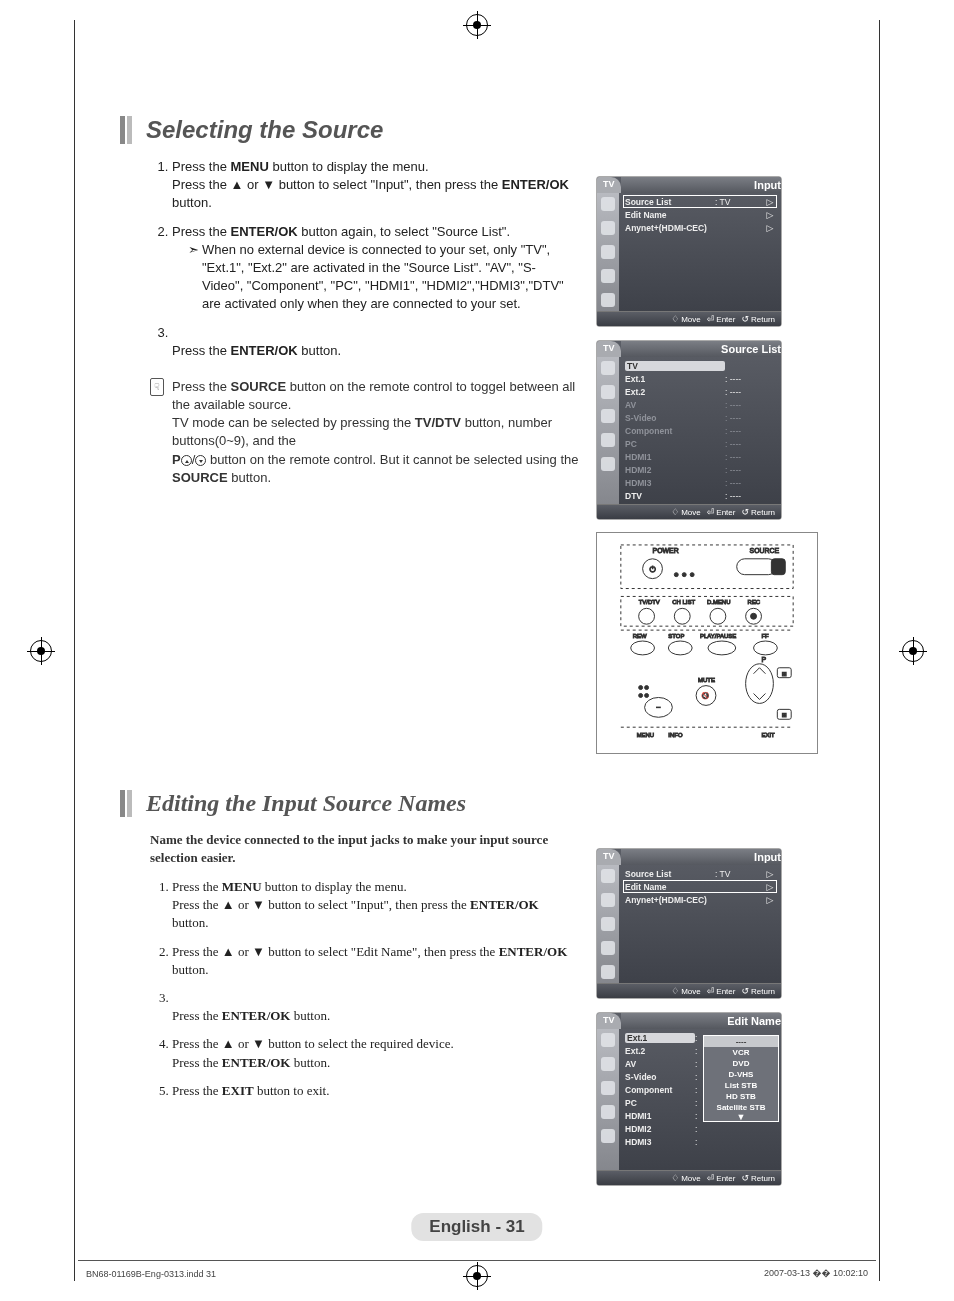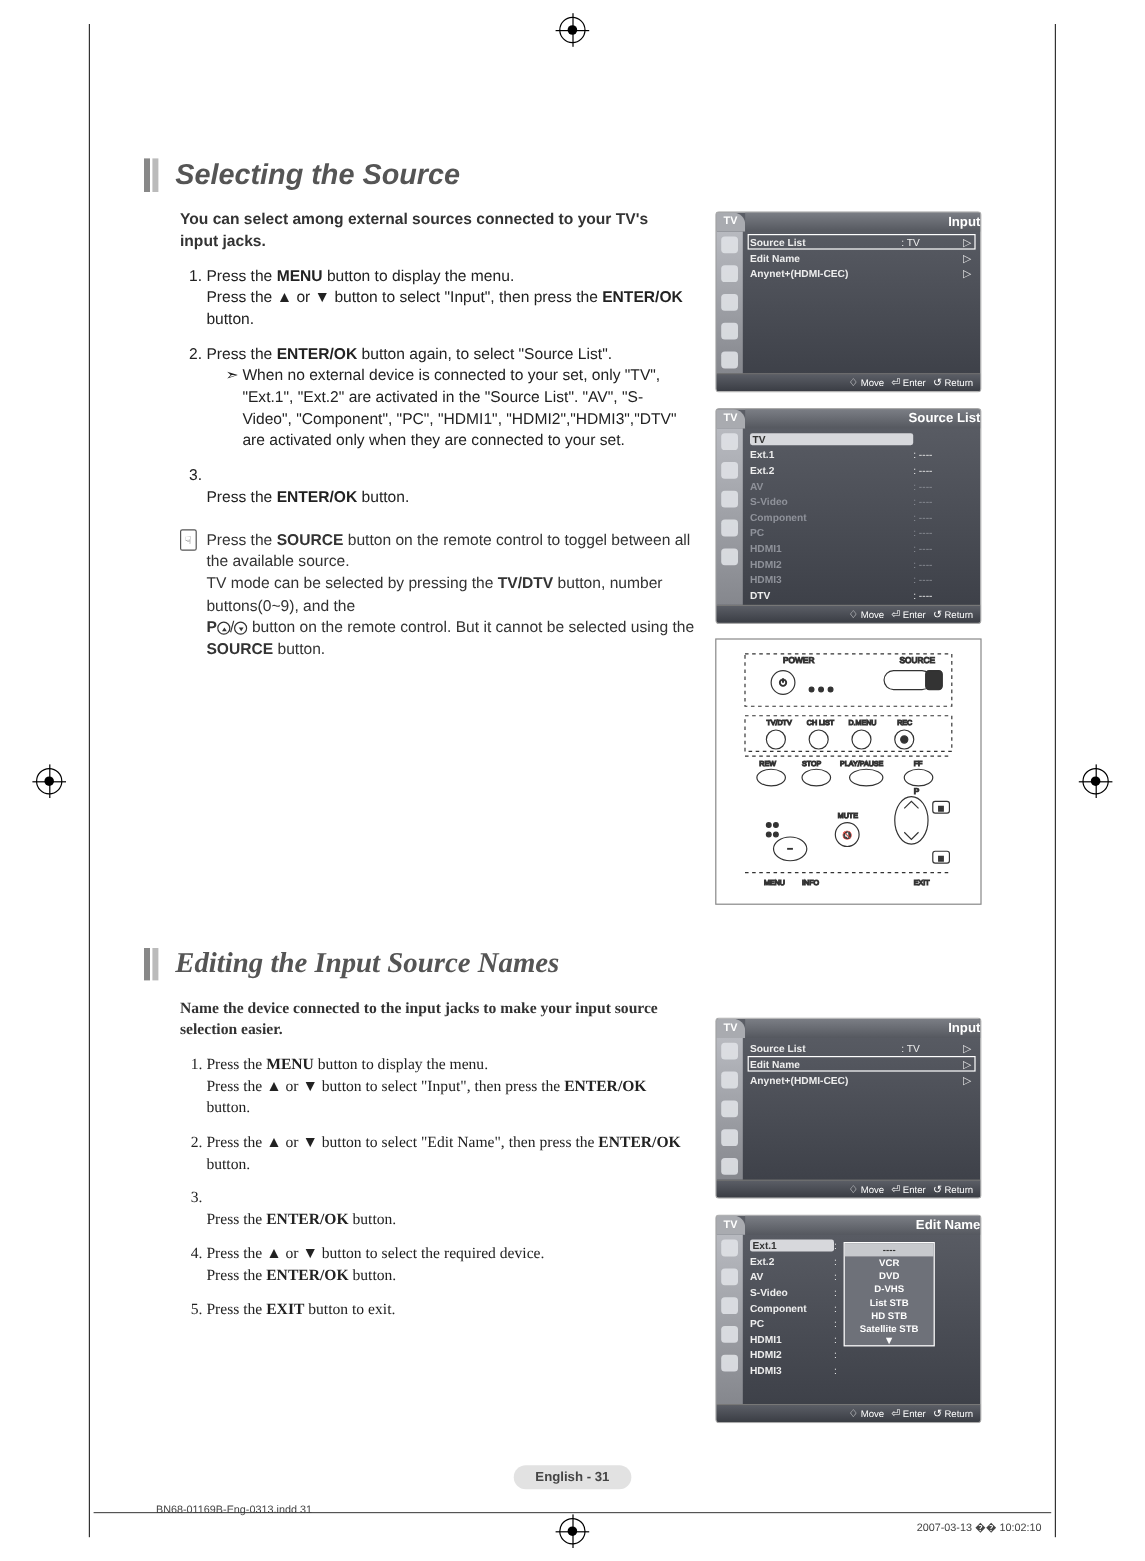--- a/index.html
+++ b/index.html
@@ -1,18 +1,18 @@
 <!DOCTYPE html>
 <html><head>
 <meta charset="utf-8">
 <style>
   * { box-sizing: border-box; }
   body { margin:0; background:#fff; font-family: Arial, Helvetica, sans-serif; color:#333; }
   .page { width:954px; height:1301px; position:relative; margin:0 auto; background:#fff; }
-  .content-area { position:absolute; left:120px; top:132px; width:700px; }
+  .content-area { position:absolute; left:120px; top:116px; width:700px; }
   .section-title-wrap { display:flex; align-items:stretch; margin-bottom:14px; }
   .title-bars { display:flex; margin-right:14px; }
   .bar-a { width:5px; background:#888; }
   .bar-b { width:5px; background:#bbb; margin-left:2px; }
   .section-title { font-size:24px; font-weight:bold; color:#555; font-style:italic; }
   .intro { font-size:13px; font-weight:bold; margin:12px 0 12px 30px; width:420px; line-height:1.35; }
   ol.steps { margin:0 0 0 30px; padding:0 0 0 22px; width:420px; font-size:13px; line-height:1.4; color:#222; }
   ol.steps > li { margin-bottom:10px; }
   ol.steps b { font-weight:bold; }
   .note-arrow { display:inline-block; width:14px; text-align:left; }
@@ -20,21 +20,21 @@
   .sub-note-txt { flex:1; }
   .tips { margin:18px 0 0 30px; width:430px; font-size:13px; line-height:1.4; display:flex; }
   .tip-icon { width:22px; flex:none; }
   .tip-icon-box { width:14px; height:18px; border:1px solid #555; border-radius:2px; font-size:9px; text-align:center; line-height:16px; color:#555; }
   .tips-body { flex:1; }
   .circ { display:inline-block; width:11px; height:11px; border:1px solid #333; border-radius:50%; vertical-align:middle; position:relative; }
   .circ.up::after { content:""; position:absolute; left:3px; top:4px; border-left:2px solid transparent; border-right:2px solid transparent; border-bottom:3px solid #333; }
   .circ.dn::after { content:""; position:absolute; left:3px; top:4px; border-left:2px solid transparent; border-right:2px solid transparent; border-top:3px solid #333; }
 
   
-  .osd { position:absolute; width:222px; border-radius:3px; overflow:hidden; font-size:9px; color:#fff; }
+  .osd { position:absolute; width:186px; border-radius:3px; overflow:hidden; font-size:9px; color:#fff; }
   .osd-shell { background:linear-gradient(#5b5e66,#3b3e46); border:1px solid #aaa; border-radius:3px; overflow:hidden; }
   .osd-top { display:flex; }
   .osd-tab { background:#a9abb0; color:#fff; font-weight:bold; padding:2px 6px; border-top-right-radius:10px; font-size:9px; }
   .osd-title-bar { flex:1; background:linear-gradient(#7b7e85,#55585f); text-align:right; font-weight:bold; padding:2px 0; font-size:11px; }
   .osd-body { display:flex; }
   .osd-icons { width:22px; background:linear-gradient(180deg,#b8bac0,#85878d); display:flex; flex-direction:column; align-items:center; padding:4px 0; gap:10px; }
   .osd-icon { width:14px; height:14px; background:#dfe1e5; border-radius:3px; opacity:.9; }
   .osd-main { flex:1; padding:2px 4px; }
   .osd-row { display:flex; align-items:center; padding:0 2px; height:13px; font-size:8.5px; color:#eee; }
   .osd-row .lbl { flex:1; font-weight:bold; }
@@ -54,23 +54,23 @@
 
   .rule-v { position:absolute; top:20px; bottom:20px; width:1px; background:#333; }
   .rule-v.left { left:74px; }
   .rule-v.right { right:74px; }
   .reg-mark { position:absolute; width:22px; height:22px; }
   .reg-mark::before { content:""; position:absolute; inset:0; border:1px solid #000; border-radius:50%; }
   .reg-mark .cross-h { position:absolute; left:-3px; right:-3px; top:50%; height:1px; background:#000; }
   .reg-mark .cross-v { position:absolute; top:-3px; bottom:-3px; left:50%; width:1px; background:#000; }
   .reg-mark .dot { position:absolute; left:50%; top:50%; width:8px; height:8px; margin:-4px 0 0 -4px; background:#000; border-radius:50%; }
 
-  .page-number { position:absolute; left:50%; transform:translateX(-50%); bottom:60px; background:#e2e2e2; border-radius:12px; padding:4px 18px; font-size:11px; font-weight:bold; color:#444; }
+  .page-number { position:absolute; left:50%; transform:translateX(-50%); bottom:60px; background:#e2e2e2; border-radius:12px; padding:4px 18px; font-size:17px; font-weight:bold; color:#444; }
   .footer-line { position:absolute; left:78px; right:78px; bottom:40px; height:1px; background:#555; }
-  .footer-left { position:absolute; left:86px; bottom:38px; font-size:9px; color:#444;margin-left:44px; }
+  .footer-left { position:absolute; left:86px; bottom:22px; font-size:9px; color:#444; }
   .footer-right { position:absolute; right:86px; bottom:22px; font-size:9px; color:#444; }
 
   
   .popup { position:absolute; left:84px; top:6px; width:76px; background:#6e7179; border:1px solid #fff; font-size:8px; text-align:center; }
   .popup .popitem { padding:1px 0; color:#fff; font-weight:bold; }
   .popup .popitem.sel { background:#c7c9cd; color:#333; }
   .popup .poparrow { color:#fff; font-size:9px; line-height:8px; }
 </style>
 </head>
 <body>
@@ -101,21 +101,20 @@
     </div>
 
   <div class="content-area">
     <div class="section-title-wrap">
       <div class="title-bars">
           <div class="bar-a"></div>
           <div class="bar-b"></div>
         </div>
       <div class="section-title">Selecting the Source</div>
     </div>
-    <div class="intro">You can select among external sources connected to your TV's input jacks.</div>
     <ol class="steps">
       <li>
         <span>Press the </span><b>MENU</b><span> button to display the menu.</span><br>
         <span>Press the ▲ or ▼ button to select "Input", then press the </span><b>ENTER/OK</b><span> button.</span>
       </li>
       <li>
         <span>Press the </span><b>ENTER/OK</b><span> button again, to select "Source List".</span>
         <div class="sub-note">
           <span class="note-arrow">➣</span>
           <span class="sub-note-txt">When no external device is connected to your set, only "TV", "Ext.1", "Ext.2" are activated in the "Source List". "AV", "S-Video", "Component", "PC", "HDMI1", "HDMI2","HDMI3","DTV" are activated only when they are connected to your set.</span>

